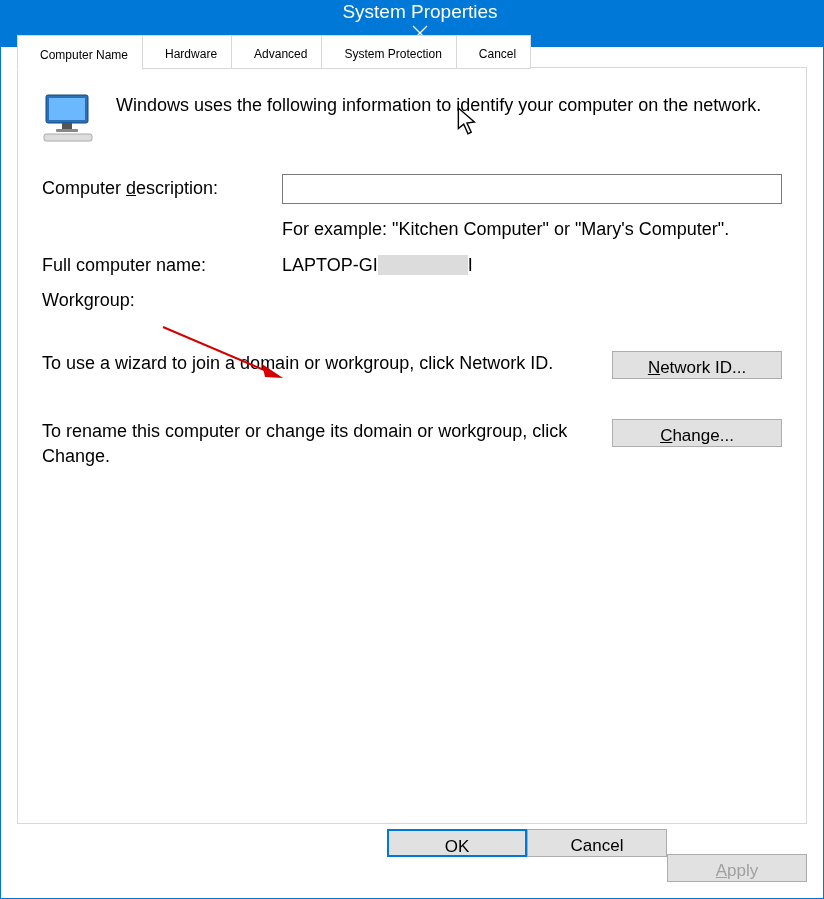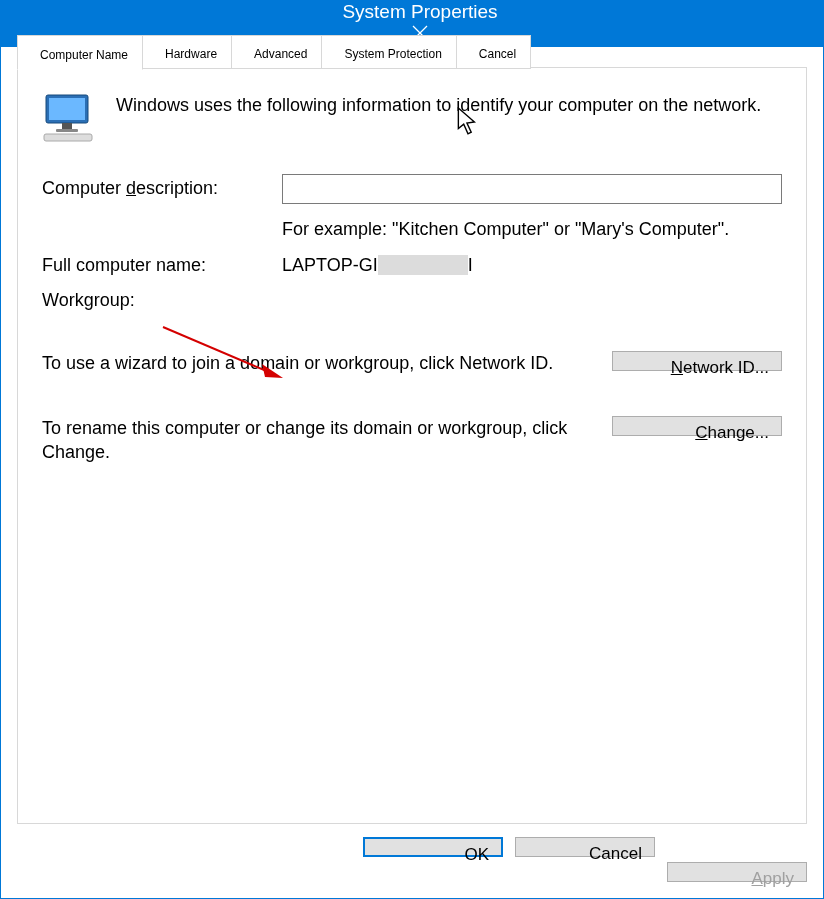--- a/index.html
+++ b/index.html
@@ -149,33 +149,31 @@
     font-size: 18px;
     line-height: 1.35;
   }
   button.win {
     background: #e1e1e1;
     border: 1px solid #adadad;
     font-family: inherit;
     font-size: 17px;
     padding: 6px 12px;
     min-width: 170px;
-    height: 20px;
-    text-align: right;
+    height: 28px;
   }
   button.win:disabled {
     color: #a0a0a0;
     margin-top: 25px;
   }
   .buttonbar {
     position: absolute;
     right: 16px;
     bottom: 16px;
     display: flex;
-    gap: 12px;
   }
   .buttonbar button.win {
     min-width: 120px;
     width: 140px;
   }
   .buttonbar button.default {
     border: 2px solid #0078d7;
     background: #e1e1e1;
   }
   .monitor-icon { width: 56px; height: 50px; }

